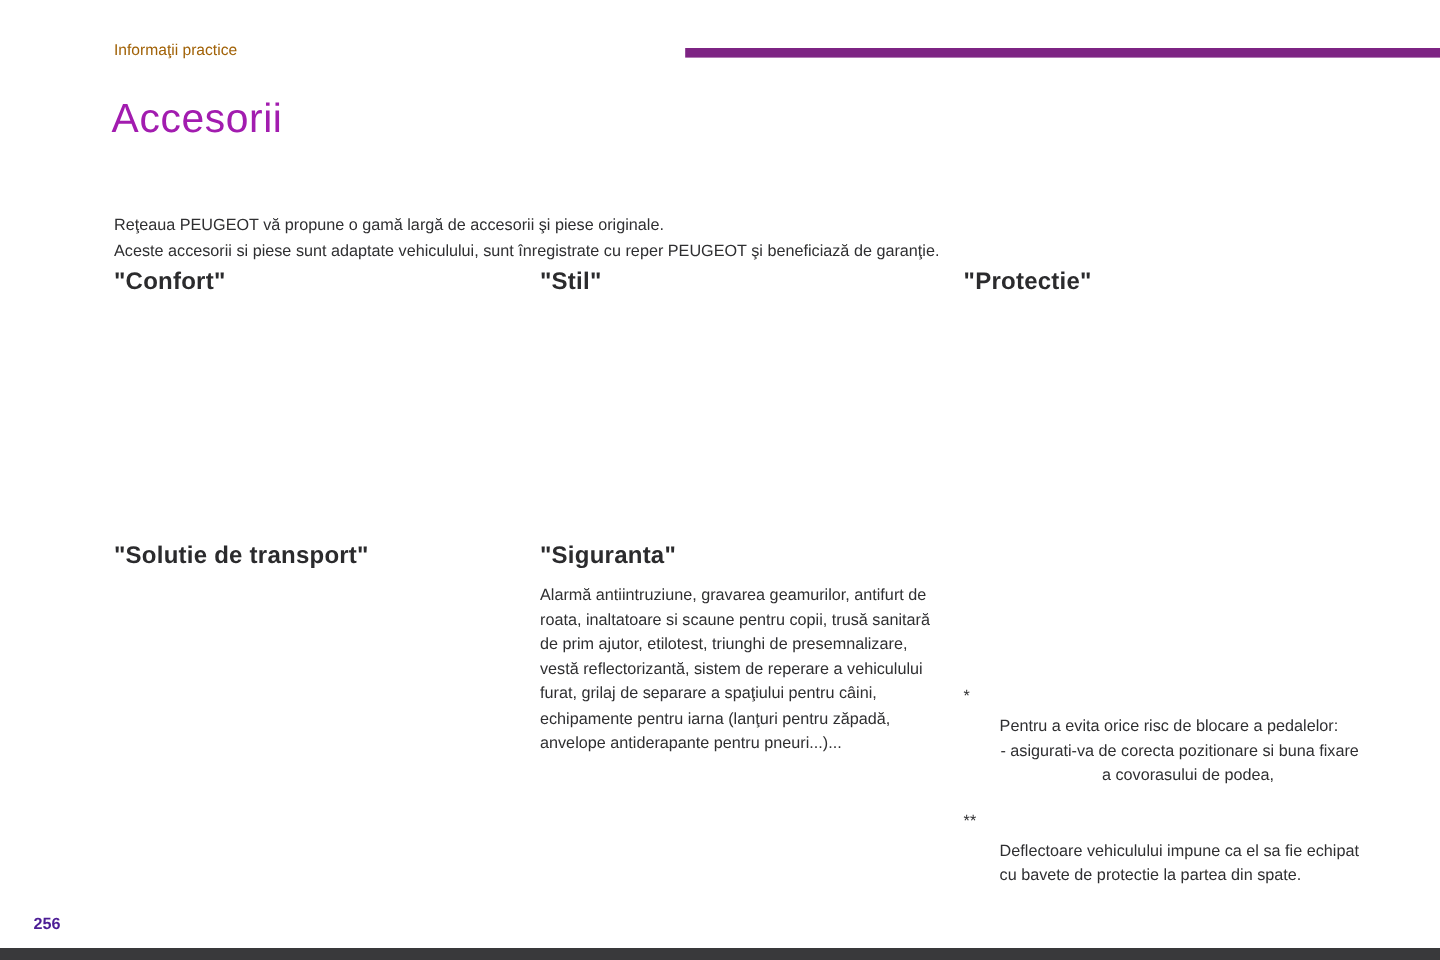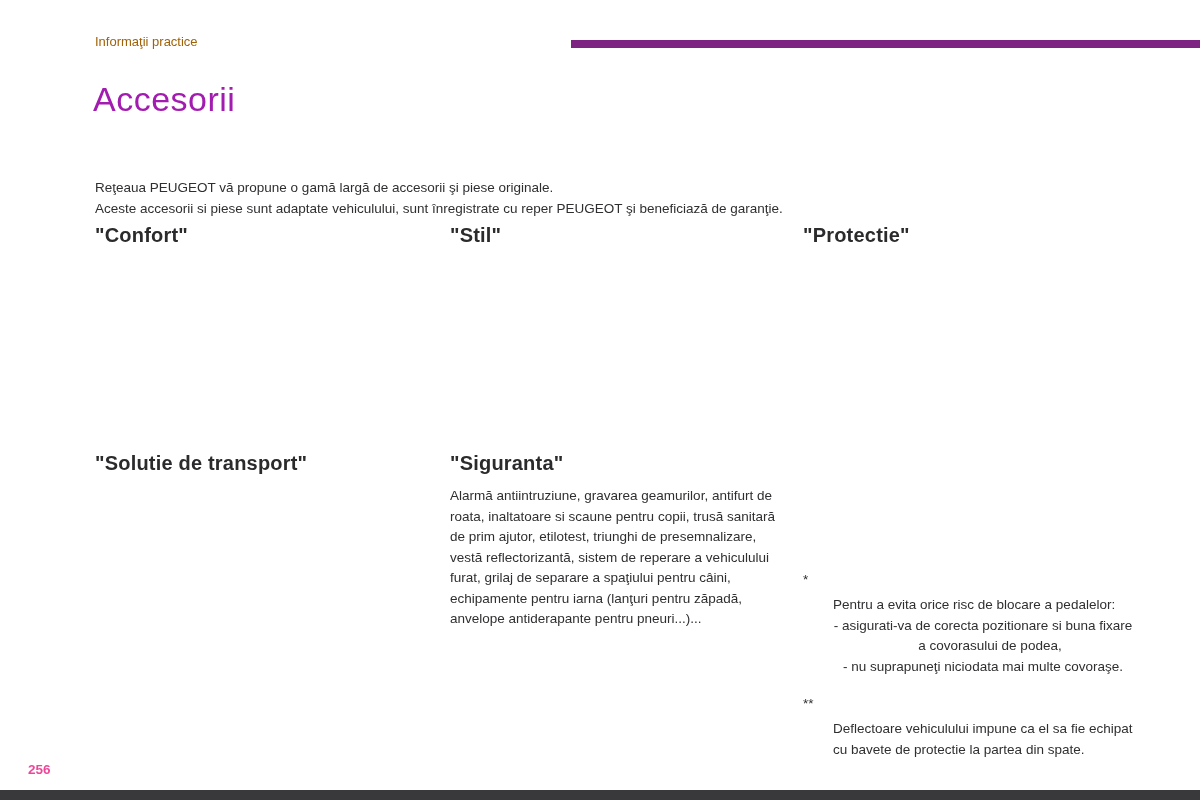--- a/index.html
+++ b/index.html
@@ -59,21 +59,21 @@
   .fn-content { flex:1;margin-top:25px; }
   .fn-bullet { padding-left:14px; text-indent:-14px;text-align:center; }
 
   .footer-bar {
     position:absolute; left:0; top:790px;
     width:1200px; height:10px;
     background:#39393b;
   }
   .page-number {
     position:absolute; left:28px; top:762px;
-    font-size:13.5px; font-weight:700; color:#ec4899;
+    font-size:13.5px; font-weight:700; color:#4c1d95;
   }
 </style>
 </head>
 <body>
 
 <div>
 
   <div class="running-header">Informaţii practice</div>
 
   <div class="accent-bar"></div>
@@ -105,21 +105,20 @@
     <h2>"Siguranta"</h2>
     <p>Alarmă antiintruziune, gravarea geamurilor, antifurt de roata, inaltatoare si scaune pentru copii, trusă sanitară de prim ajutor, etilotest, triunghi de presemnalizare, vestă reflectorizantă, sistem de reperare a vehiculului furat, grilaj de separare a spaţiului pentru câini, echipamente pentru iarna (lanţuri pentru zăpadă, anvelope antiderapante pentru pneuri...)...</p>
   </section>
 
   <div class="footnotes">
     <div class="footnote">
       <div class="fn-marker">*</div>
       <div class="fn-content">
         <p class="fn-text">Pentru a evita orice risc de blocare a pedalelor:</p>
         <p class="fn-bullet">- asigurati-va de corecta pozitionare si buna fixare a covorasului de podea,</p>
-        <p class="fn-bullet">- nu suprapuneţi niciodata mai multe covoraşe.</p>
       </div>
     </div>
     <div class="footnote">
       <div class="fn-marker">**</div>
       <div class="fn-content">
         <p class="fn-text">Deflectoare vehiculului impune ca el sa fie echipat cu bavete de protectie la partea din spate.</p>
       </div>
     </div>
   </div>
 

